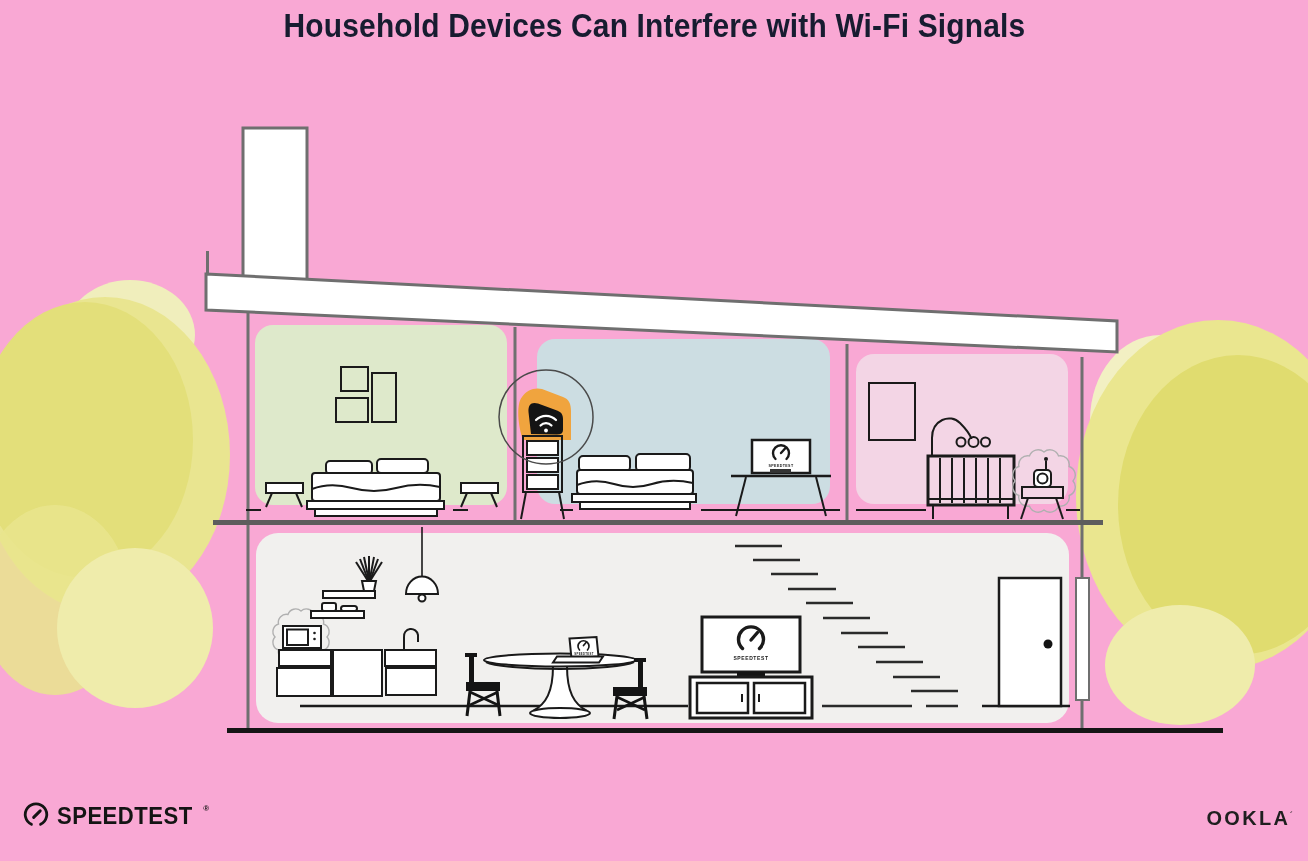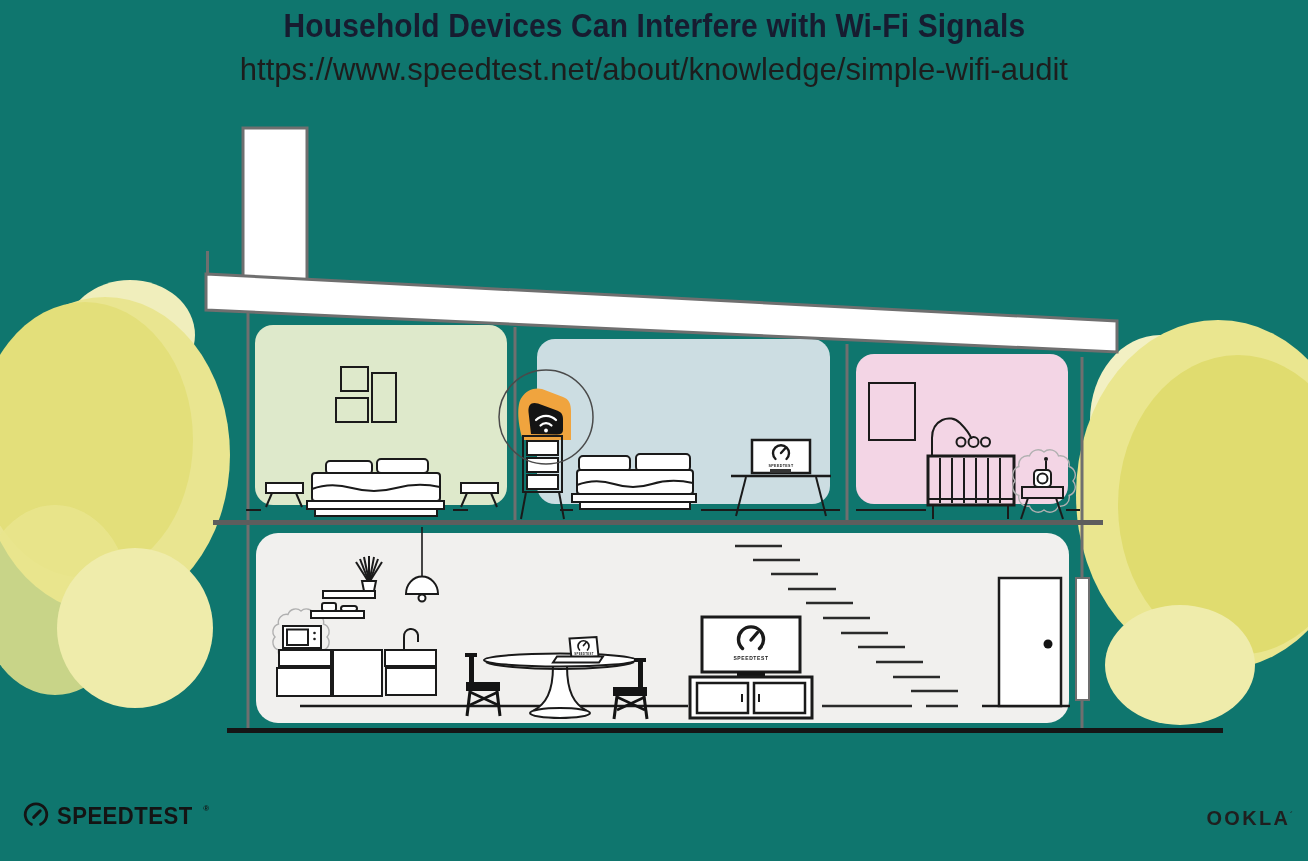--- a/index.html
+++ b/index.html
@@ -1,16 +1,16 @@
 <!DOCTYPE html>
 <html><head>
 <meta charset="utf-8">
 <style>
   html,body{margin:0;padding:0;background:#fff;}
-  .canvas{position:relative;width:1308px;height:861px;background:#0f766e;overflow:hidden;
+  .canvas{position:relative;width:1308px;height:861px;background:#f9a8d4;overflow:hidden;
           font-family:"Liberation Sans",sans-serif;}
   .header{position:absolute;top:6px;left:0;width:1308px;text-align:center;z-index:5;}
   .title{display:inline-block;transform:scaleX(.88);transform-origin:center top;white-space:nowrap;
          font-size:34px;font-weight:bold;color:#171c30;letter-spacing:.2px;line-height:1.15;}
   .url{display:block;margin-top:6px;}
   .url span{display:inline-block;transform:scaleX(.97);transform-origin:center top;white-space:nowrap;
          font-size:32px;font-weight:400;color:#1d1d1d;}
   svg.scene{position:absolute;left:0;top:0;z-index:1;}
   svg text{font-family:"Liberation Sans",sans-serif;}
   .footer-speedtest{position:absolute;left:22px;top:802px;display:flex;align-items:center;gap:7px;z-index:5;}
@@ -20,21 +20,20 @@
   .ookla-word{font-size:21px;font-weight:600;color:#1f1f1f;letter-spacing:2.5px;transform:scaleX(.95);transform-origin:right center;}
   .ookla-mark{font-size:10px;color:#1f1f1f;position:relative;top:-2px;left:-1px;}
 </style>
 </head>
 <body>
 
 <div class="canvas">
 
   <div class="header">
     <span class="title">Household Devices Can Interfere with Wi-Fi Signals</span>
-    <span class="url"><span>https://www.speedtest.net/about/knowledge/simple-wifi-audit</span></span>
   </div>
 
   <svg class="scene" width="1308" height="861" viewBox="0 0 1308 861">
 
     <g>
       <ellipse cx="130" cy="335" rx="65" ry="55" fill="#f0eebc"></ellipse>
       <ellipse cx="105" cy="455" rx="125" ry="158" fill="#e9e590"></ellipse>
       <ellipse cx="85" cy="440" rx="108" ry="138" fill="#e3df7a"></ellipse>
       <ellipse cx="55" cy="600" rx="75" ry="95" fill="#e9e58d" opacity="0.85"></ellipse>
       <ellipse cx="135" cy="628" rx="78" ry="80" fill="#efecab"></ellipse>

